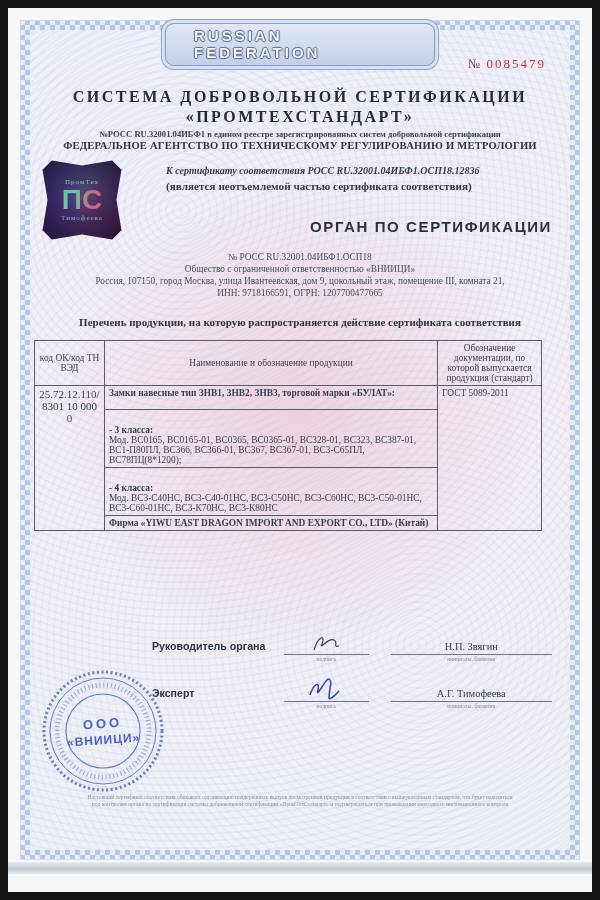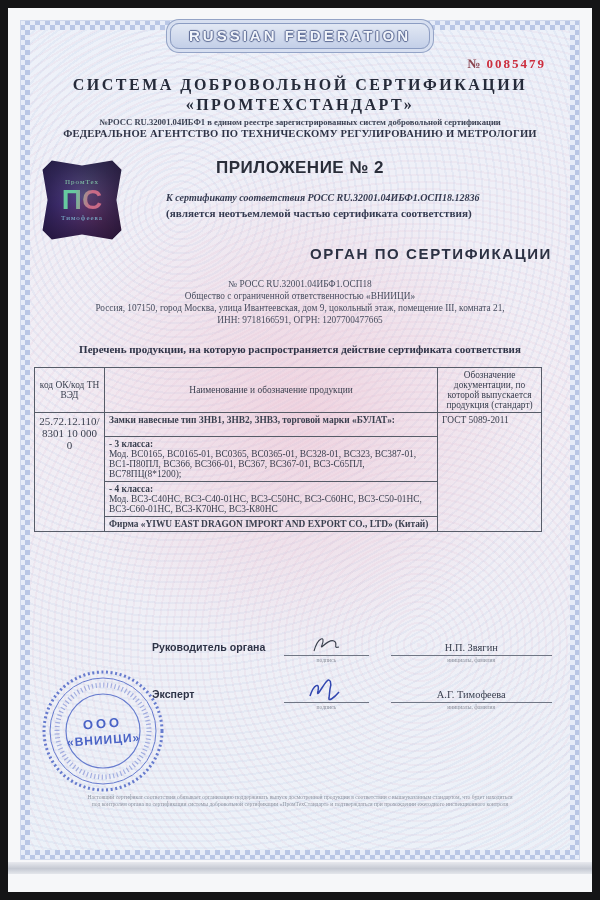--- a/index.html
+++ b/index.html
@@ -22,24 +22,24 @@
       repeating-radial-gradient(circle at 28% 22%, rgba(140,170,215,.10) 0 2px, rgba(0,0,0,0) 2px 7px),
       repeating-radial-gradient(circle at 72% 75%, rgba(215,160,190,.10) 0 2px, rgba(0,0,0,0) 2px 7px),
       linear-gradient(180deg,#edf1f9 0%, #f2edf4 45%, #ecf1f8 100%);
     padding:12px 18px 0; }
 
   
   .badge { position:absolute; top:-7px; left:50%; transform:translateX(-50%);
     font-family:"Liberation Sans", sans-serif; font-weight:bold; font-size:15px; letter-spacing:3px;
     color:#f2f5fb; text-shadow:0 1px 1px #5d6b94, 0 -1px 1px #5d6b94, 1px 0 1px #5d6b94, -1px 0 1px #5d6b94;
     background:linear-gradient(#e2e8f4, #c3cfe8);
-    border:1px solid #8b9cc2; border-radius:9px; padding:3px 18px 4px;
+    border:1px solid #8b9cc2; border-radius:9px; padding:3px 28px 4px;
     box-shadow:0 0 0 3px #d7dff0, 0 0 0 4px #93a3c6, 0 1px 2px rgba(40,50,80,.35); }
 
-  .serial { text-align:right; margin:14px 6px 4px 0; font-weight:bold; font-size:13px; letter-spacing:2px; }
+  .serial { text-align:right; margin:14px 6px 16px 0; font-weight:normal; font-size:13px; letter-spacing:2px; }
   .serial .no { color:#8a4650; margin-right:4px; }
   .serial .digits { color:#cc2e3e; }
 
   .sys-title { text-align:center; margin-top:4px; font-weight:bold; font-size:16px;
     letter-spacing:2.5px; color:#262b3a; }
   .sys-title2 { text-align:center; font-weight:bold; font-size:16px; letter-spacing:2.5px; color:#262b3a; margin-top:2px; }
   .registry { text-align:center; margin-top:3px; font-weight:bold; font-size:8.6px; color:#3c4254; }
   .agency { text-align:center; margin-top:1px; font-weight:bold; font-size:10.6px; color:#2e3346; letter-spacing:.2px; }
 
   .appendix-title { text-align:center; margin-top:19px; font-family:"Liberation Sans", sans-serif;
@@ -75,21 +75,21 @@
 
   
   table.product { border-collapse:collapse; margin:12px 0 0 -14px; width:508px;
     font-size:9.4px; color:#393f4e; }
   table.product td, table.product th { border:1px solid #565c68; padding:2px 4px; vertical-align:top; }
   table.product th { font-weight:normal; text-align:center; vertical-align:middle; }
   th.col-code { width:70px; }
   th.col-name { width:334px; }
   th.col-doc  { width:104px; padding:2px 6px; }
   .cell-code { text-align:center; font-size:11px; }
-  .bold { font-weight:bold; }
+  .bold { font-weight:bold;margin-top:13px; }
   .row-title td { height:24px; }
   td.cell-doc { text-align:left; }
 
   
   .stamp { position:absolute; left:10px; top:638px; width:126px; height:126px; }
   .stamp .stamp-center { position:absolute; inset:0; display:flex; flex-direction:column;
     align-items:center; justify-content:center; color:#4a63c6; text-align:center; transform:rotate(-4deg); }
   .stamp .s1 { font-family:"Liberation Sans", sans-serif; font-weight:bold; font-size:13px; letter-spacing:3px; }
   .stamp .s2 { font-family:"Liberation Sans", sans-serif; font-weight:bold; font-size:12px; letter-spacing:1px; margin-top:2px; }
 
@@ -120,21 +120,20 @@
 
         <div class="serial">
           <span class="no">№</span><span class="digits">0085479</span>
         </div>
 
         <div class="sys-title">СИСТЕМА ДОБРОВОЛЬНОЙ СЕРТИФИКАЦИИ</div>
         <div class="sys-title2">«ПРОМТЕХСТАНДАРТ»</div>
         <div class="registry">№РОСС RU.32001.04ИБФ1 в едином реестре зарегистрированных систем добровольной сертификации</div>
         <div class="agency">ФЕДЕРАЛЬНОЕ АГЕНТСТВО ПО ТЕХНИЧЕСКОМУ РЕГУЛИРОВАНИЮ И МЕТРОЛОГИИ</div>
 
-        <div class="appendix-title">ПРИЛОЖЕНИЕ № 2</div>
 
         <div class="holo">
           <div class="h-top">ПромТех</div>
           <div class="h-center">ПС</div>
           <div class="h-bottom">Тимофеева</div>
         </div>
 
         <div class="appendix-block">
           <div class="appendix-line1">К сертификату соответствия РОСС RU.32001.04ИБФ1.ОСП18.12836</div>
           <div class="appendix-line2">(является неотъемлемой частью сертификата соответствия)</div>

